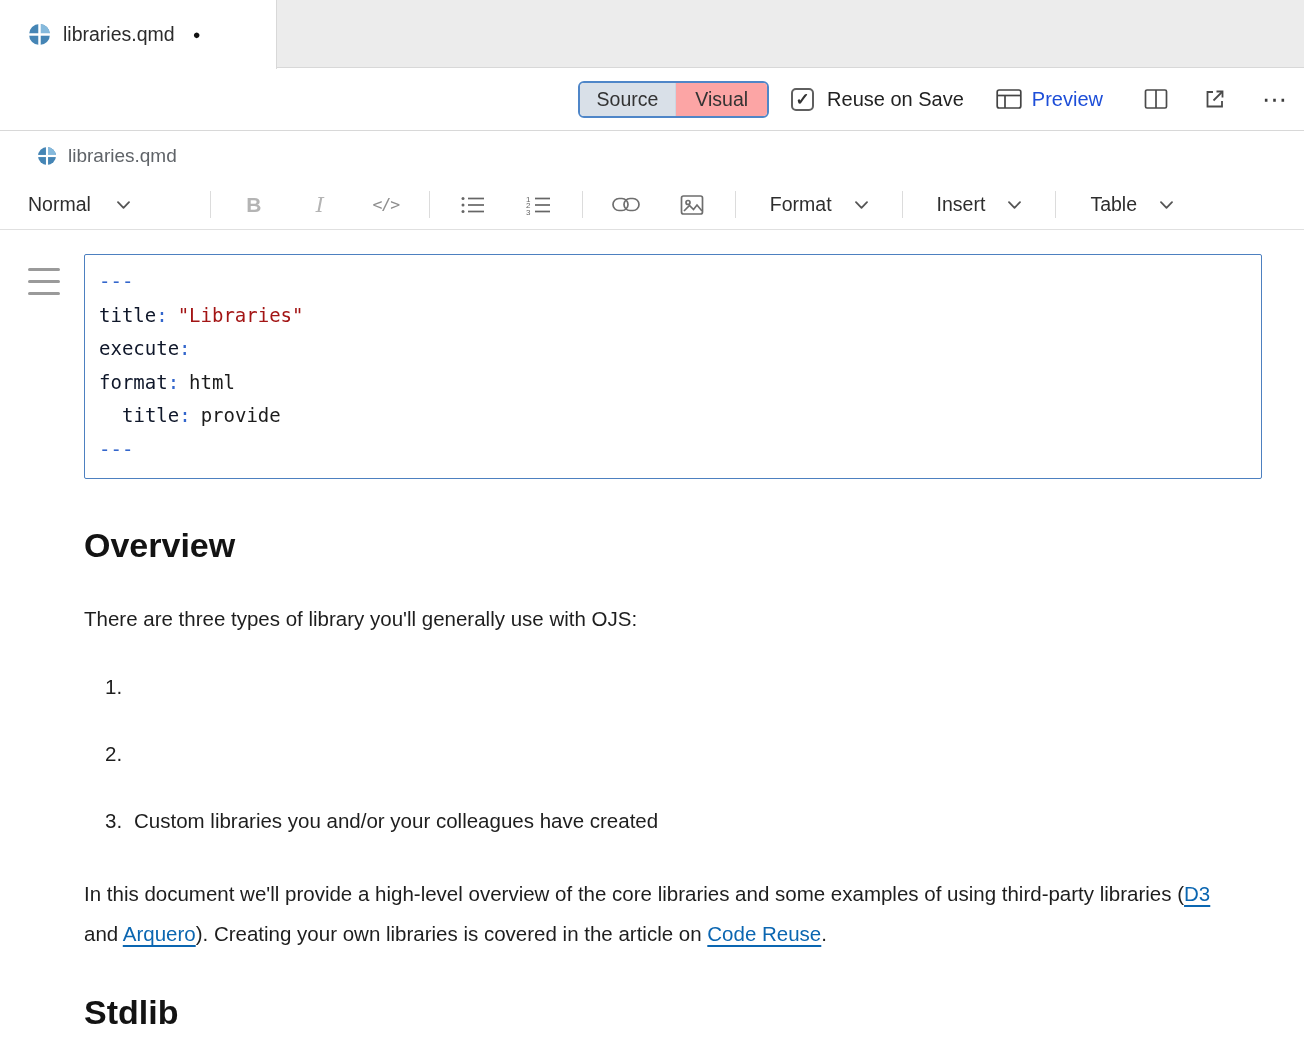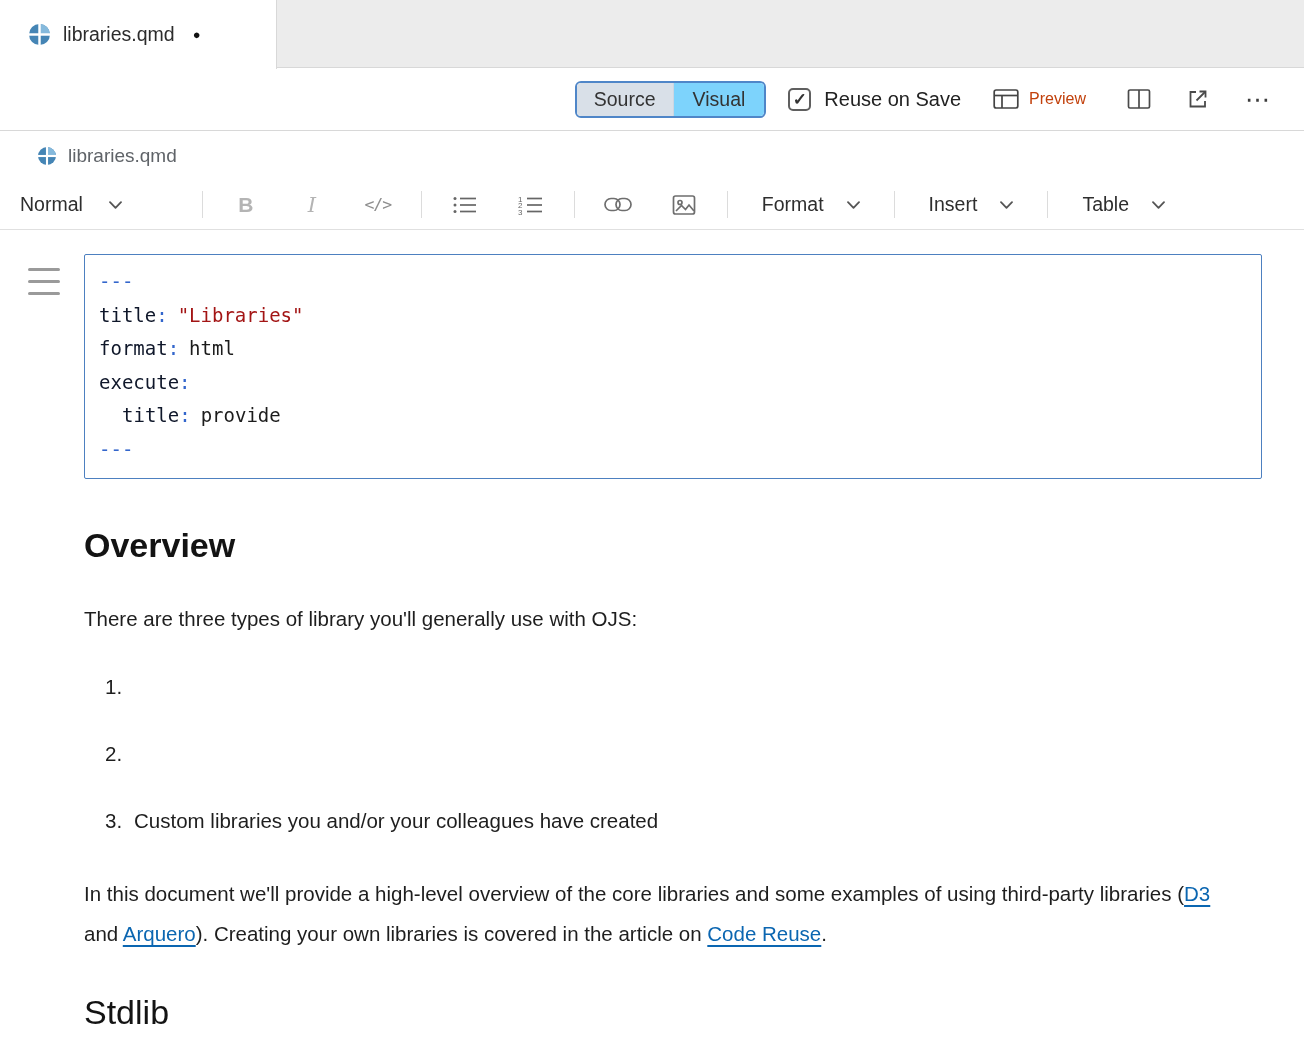--- a/index.html
+++ b/index.html
@@ -15,45 +15,45 @@
     position:absolute; left:0; top:0; height:69px; width:277px; background:#fff;
     border-right:1px solid #d8d8d8; display:flex; align-items:center; gap:13px;
     padding:0 18px 0 29px; cursor:pointer; z-index:2;
   }
   .tab-title { font-size:19.5px; color:#2c2c2c; }
   .tab-dot { font-size:13px; color:#111; margin-left:5px; }
 
   
   .toolbar {
     height:63px; border-bottom:1px solid #d8d8d8; background:#fff;
-    display:flex; align-items:center; justify-content:flex-end; padding-right:34px;
+    display:flex; align-items:center; justify-content:flex-end; padding-right:17px;
   }
   .seg { display:flex; border:2px solid #4f86c8; border-radius:6px; overflow:hidden; height:37px; }
   .seg button { border:none; font-family:inherit; font-size:19.5px; color:#333; height:100%; cursor:pointer; }
   .seg .src { background:#d9e0e8; padding:0 17px; }
-  .seg .vis { background:#7dd3fc; padding:0 19px; border-left:1px solid #ccd6e2; }
+  .seg .vis { background:#fca5a5; padding:0 19px; border-left:1px solid #ccd6e2; }
 
   .ros { display:flex; align-items:center; gap:13px; margin-left:22px; cursor:pointer; }
   .checkbox { width:23px; height:23px; border:2px solid #5f5f5f; border-radius:5px;
     display:flex; align-items:center; justify-content:center; background:#fff; }
   .ros-label { font-size:20px; color:#222; }
 
   .preview-btn { display:flex; align-items:center; gap:10px; margin-left:26px;
-    background:none; border:none; font-family:inherit; font-size:16px; color:#c2410c; cursor:pointer; }
+    background:none; border:none; font-family:inherit; font-size:20px; color:#1d4ed8; cursor:pointer; }
 
   .icon-btn { background:none; border:none; margin-left:35px; padding:0; cursor:pointer;
     display:flex; align-items:center; }
   .more { font-size:25px; color:#3c3c3c; line-height:1; }
 
   
   .breadcrumb { height:49px; display:flex; align-items:center; gap:12px; padding-left:38px; background:#fff; }
   .breadcrumb-name { font-size:19px; color:#5f6368; }
 
   
-  .ftbar { height:50px; border-bottom:1px solid #e0e0e0; display:flex; align-items:center; padding-left:14px; background:#fff; }
+  .ftbar { height:50px; border-bottom:1px solid #e0e0e0; display:flex; align-items:center; padding-left:22px; background:#fff; }
   .ft-style { display:flex; align-items:center; gap:26px; font-size:19.5px; color:#2e2e2e;
     margin-right:64px; cursor:pointer; background:none; border:none; font-family:inherit; }
   .sep { width:1px; height:27px; background:#dcdcdc; margin:0 10px; flex:none; }
   .ft-icon { width:66px; display:flex; justify-content:center; align-items:center;
     cursor:pointer; background:none; border:none; padding:0; font-family:inherit; }
   .glyph-b { font-weight:700; font-size:21px; color:#b4b4b4; }
   .glyph-i { font-style:italic; font-family:"DejaVu Serif", serif; font-size:21px; color:#b4b4b4; }
   .glyph-code { font-family:"DejaVu Sans Mono", monospace; font-size:16.5px; color:#8e8e8e; letter-spacing:-1px; }
   .ft-menu { display:flex; align-items:center; gap:23px; font-size:19.5px; color:#2e2e2e;
     padding:0 24px; cursor:pointer; background:none; border:none; font-family:inherit; }
@@ -75,21 +75,21 @@
   .yl.ind  { padding-left:23px; }
 
   .prose { max-width:1145px; }
   h1.doc-h1 { font-size:34px; font-weight:700; color:#131313; margin:46px 0 8px; line-height:1.2; }
   p.doc-p { font-size:20.5px; color:#1e1e1e; line-height:40px; margin:33px 0 0; }
   .olist { margin-top:28px; }
   .li { display:flex; font-size:20.5px; color:#1e1e1e; line-height:40px; margin-bottom:27px; padding-left:21px; cursor:text; }
   .li .marker { width:29px; flex:none; }
   a { color:#0b66b1; text-decoration:underline; text-decoration-thickness:1.5px; text-underline-offset:3.5px; cursor:pointer; }
   .spell { text-decoration:underline wavy #e0341f; text-decoration-thickness:1px; text-underline-offset:6px; }
-  h2.doc-h2 { font-size:34px; font-weight:400; color:#131313; margin:38px 0 0; line-height:1.2; }
+  h2.doc-h2 { font-size:34px; font-weight:700; color:#131313; margin:38px 0 0; line-height:1.2; }
 </style>
 </head>
 <body>
 
 <div class="tabbar">
   <div class="tab">
     <span style="display:flex;">
       <svg width="21" height="21" viewBox="0 0 24 24">
         <circle cx="12" cy="12" r="12" fill="#4585b5"></circle>
         <path d="M12 12 L12 0 A12 12 0 0 1 24 12 Z" fill="#85b9dc"></path>
@@ -267,22 +267,22 @@
 
   <div class="yaml-wrap">
     <div class="drag">
       <span></span>
         <span></span>
         <span></span>
     </div>
     <div class="yaml">
       <div class="yl"><span class="pu">---</span></div>
       <div class="yl"><span class="key">title</span><span class="pu">:</span><span class="str val">"Libraries"</span></div>
+      <div class="yl"><span class="key">execute</span><span class="pu">:</span></div>
       <div class="yl"><span class="key">format</span><span class="pu">:</span><span class="val">html</span></div>
-      <div class="yl"><span class="key">execute</span><span class="pu">:</span></div>
       <div class="yl ind"><span class="key">title</span><span class="pu">:</span><span class="val">provide</span></div>
       <div class="yl"><span class="pu">---</span></div>
     </div>
   </div>
 
   <div class="prose">
     <h1 class="doc-h1">Overview</h1>
 
     <p class="doc-p">There are three types of library you'll generally use with OJS:</p>
 

